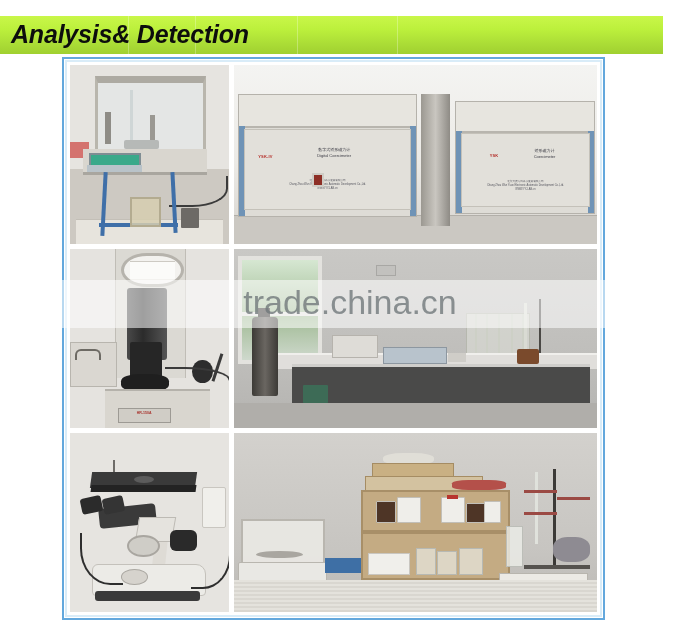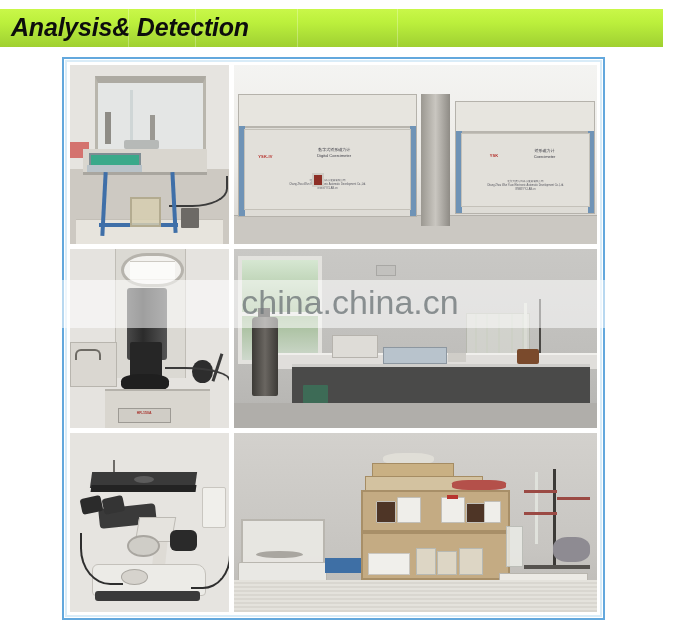--- a/index.html
+++ b/index.html
@@ -12,21 +12,21 @@
     background: #ffffff;
     font-family: "Liberation Sans", sans-serif;
     overflow: hidden;
     position: relative;
   }
 
   
   .header-banner {
     position: absolute;
     left: 0;
-    top: 9px;
+    top: 16px;
     width: 663px;
     height: 38px;
     background: linear-gradient(to bottom, #c9f749 0%, #bcf03c 35%, #aadc36 75%, #a0d030 100%);
     overflow: hidden;
   }
   .header-banner .seam {
     position: absolute;
     top: 0;
     width: 1px;
     height: 100%;
@@ -447,13 +447,13 @@
           </div>
           <div class="newspaper"></div>
         </div>
       </div>
     </div>
 
   </div>
 </div>
 
 <div class="watermark-band"></div>
-<div class="watermark-text">china.china.cn</div>
+<div class="watermark-text">trade.china.cn</div>
 
 </body></html>

